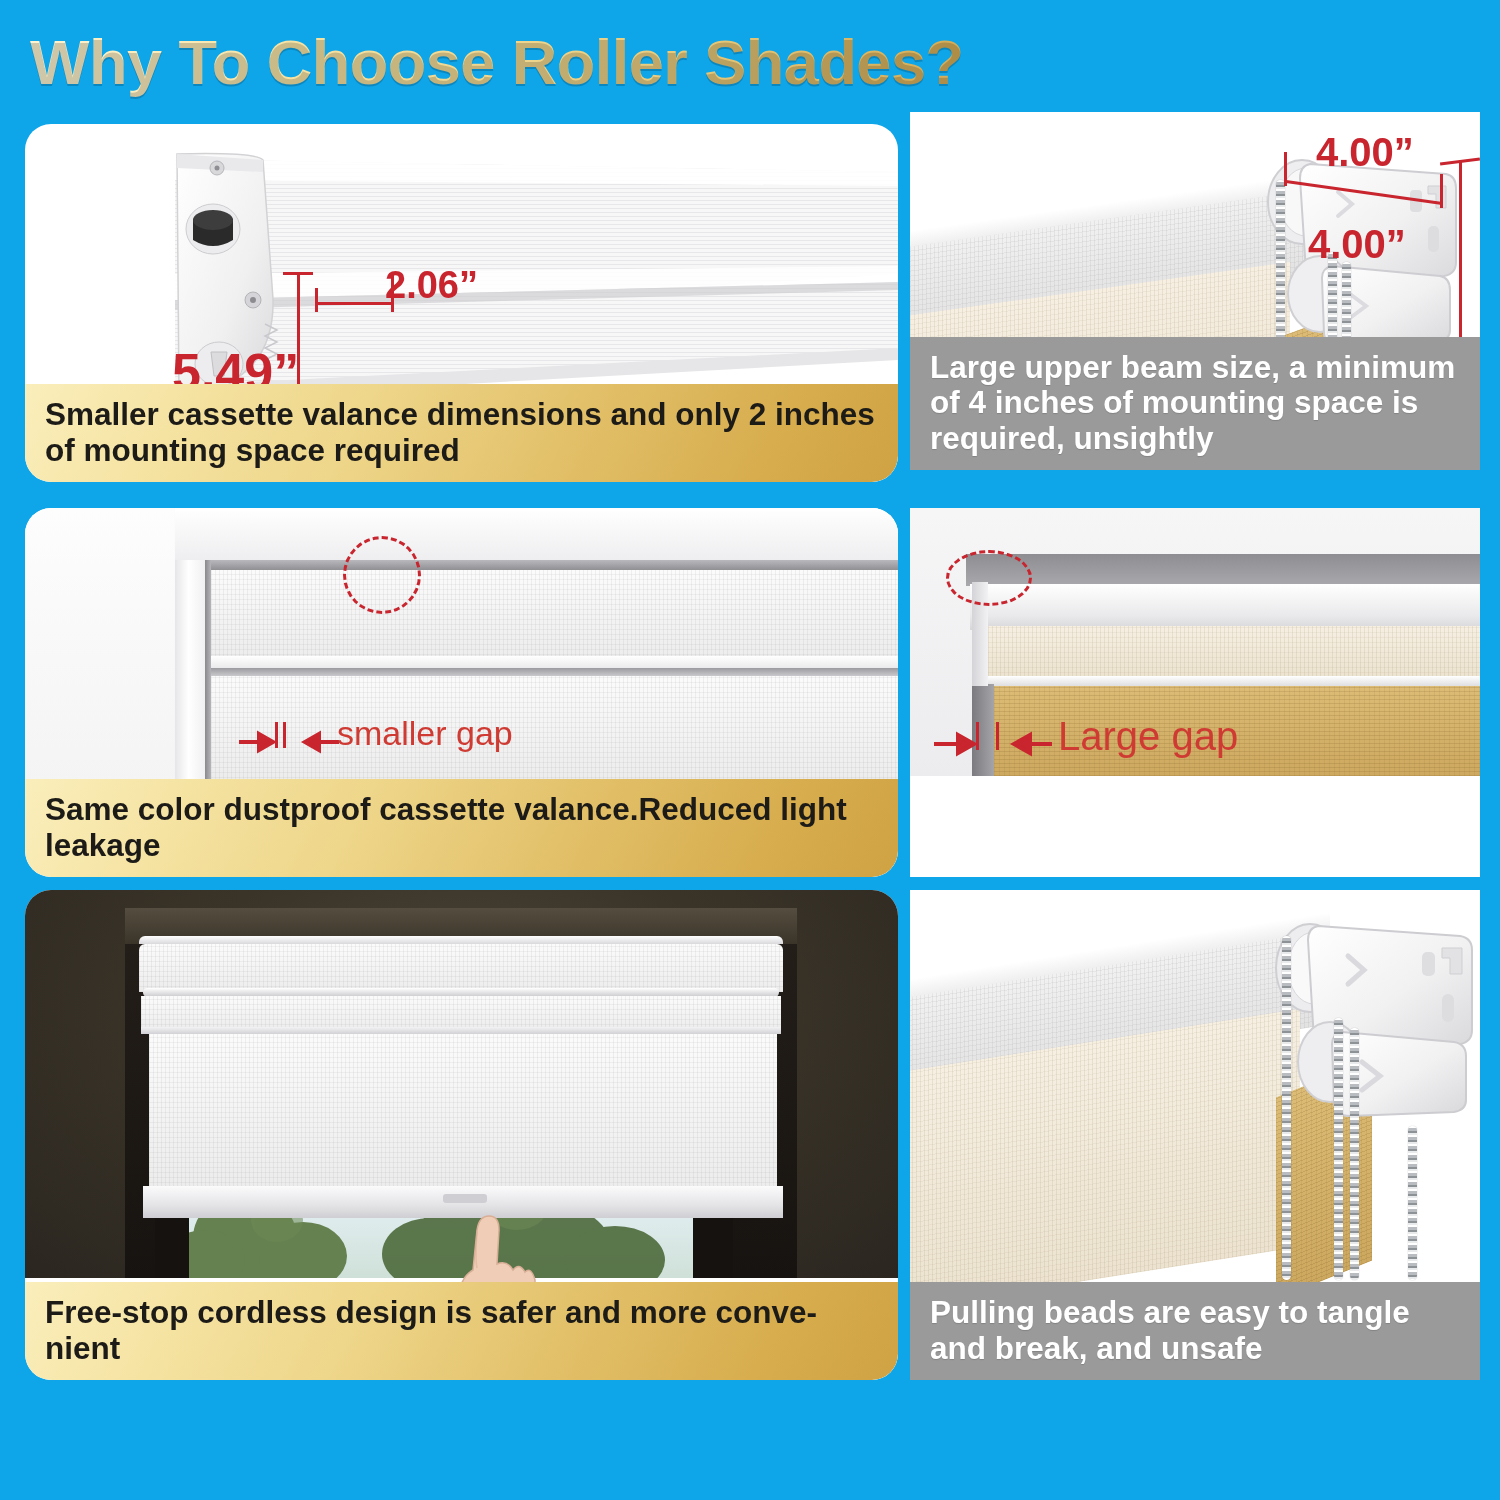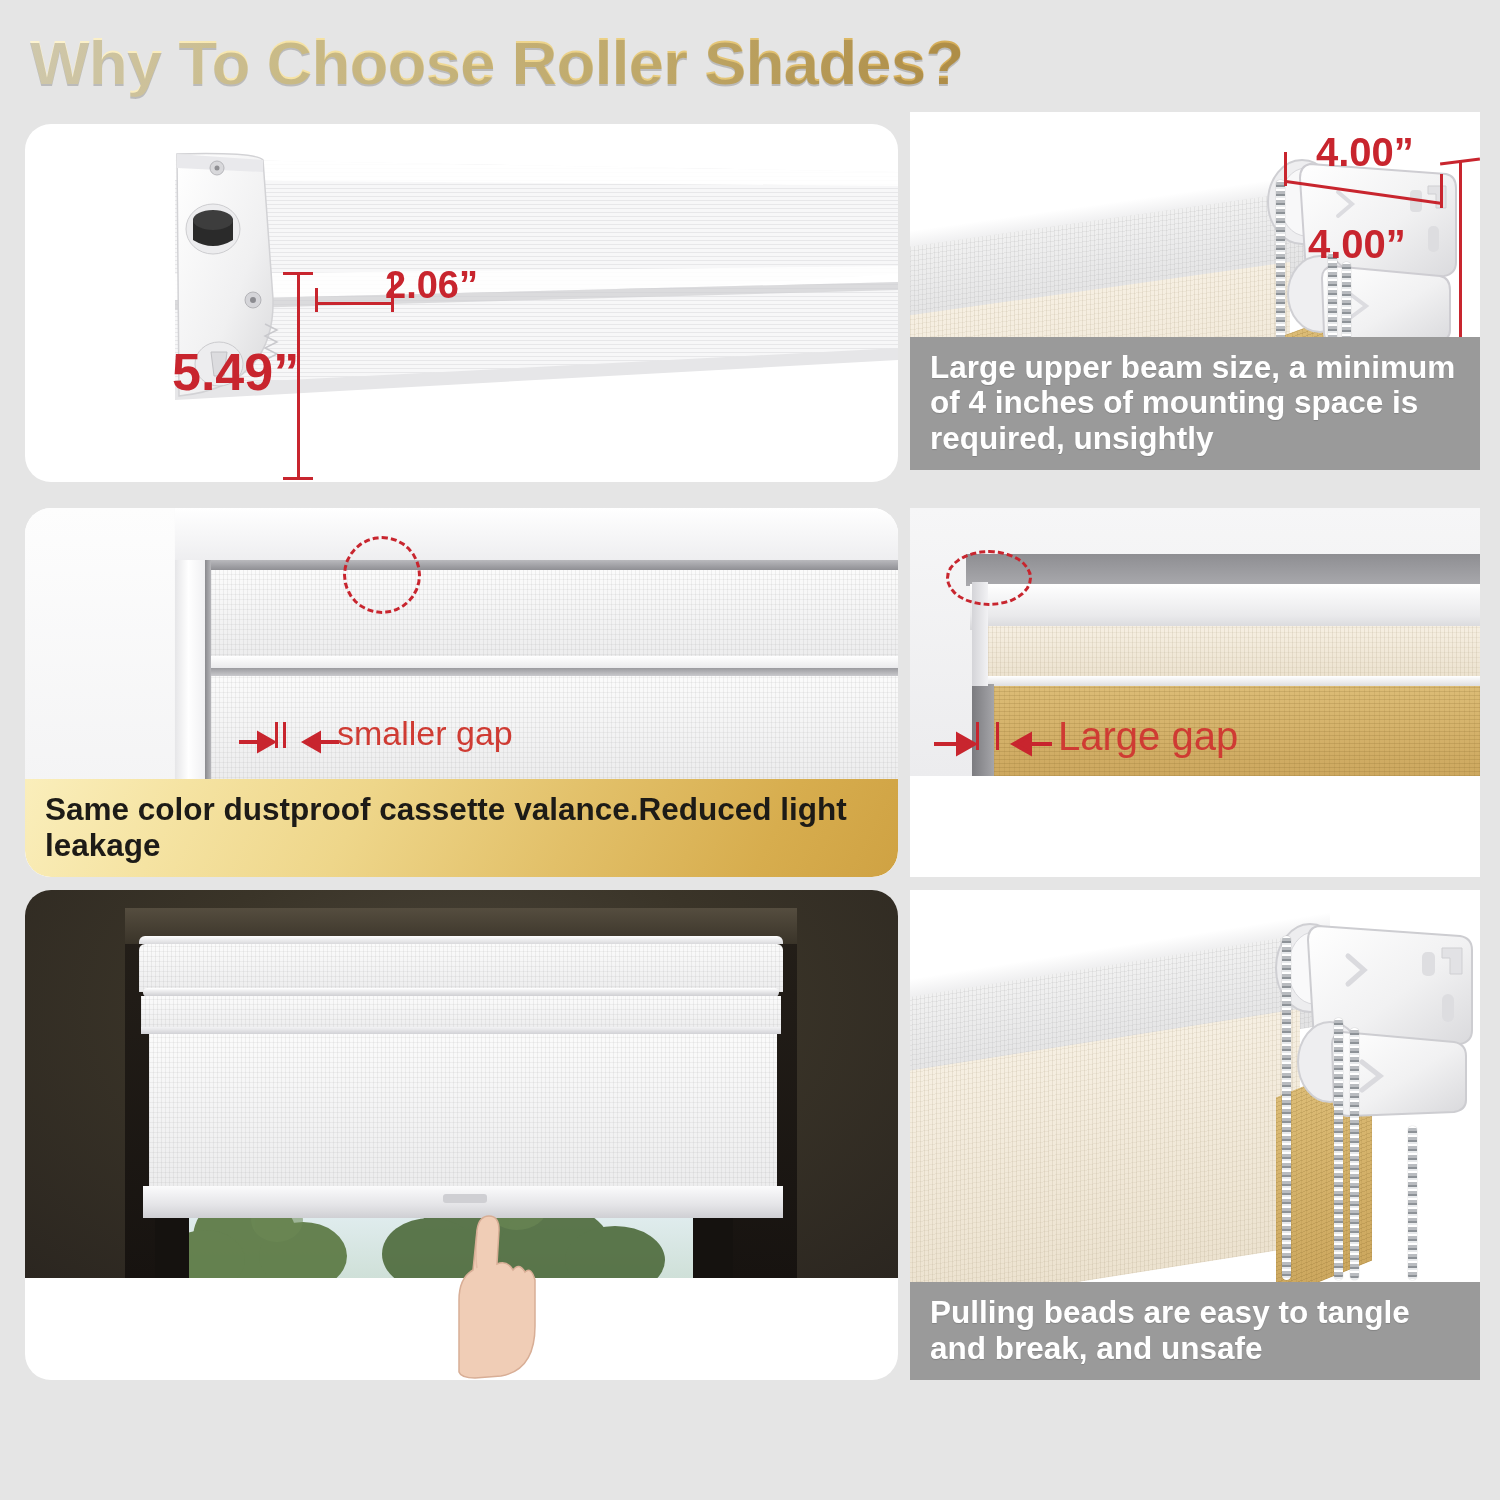--- a/index.html
+++ b/index.html
@@ -2,21 +2,21 @@
 <html><head>
 <meta charset="utf-8">
 <style>
   html,body{margin:0;padding:0;}
   body{
     width:1500px;height:1500px;overflow:hidden;
     background:#2b2a28;
     font-family:"Liberation Sans", sans-serif;
     -webkit-font-smoothing:antialiased;
   }
-  .page{position:relative;width:1500px;height:1500px;background:#e5e5e5;}
+  .page{position:relative;width:1500px;height:1500px;background:#0ea5e9;}
 
   
   .title{
     position:absolute;left:30px;top:22px;width:1200px;height:80px;
     font-size:63px;font-weight:bold;letter-spacing:-0.5px;
     line-height:80px;white-space:nowrap;
     background:linear-gradient(100deg,#fdf4d2 0%,#f6e3a4 22%,#e9cd80 52%,#d4ab55 78%,#c79a43 100%);
     -webkit-background-clip:text;background-clip:text;color:transparent;
     text-shadow:0 2px 0 rgba(0,0,0,0.18);
   }
@@ -137,20 +137,21 @@
       <div class="rline" style="left:272px;top:148px;width:2.5px;height:208px;"></div>
       <div class="rline" style="left:258px;top:148px;width:30px;height:2.5px;"></div>
       <div class="rline" style="left:258px;top:353px;width:30px;height:2.5px;"></div>
       <div class="lbl" style="left:147px;top:218px;font-size:52px;">5.49”</div>
 
       <div class="rline" style="left:290px;top:178px;width:78px;height:2.5px;"></div>
       <div class="rline" style="left:290px;top:164px;width:2.5px;height:24px;"></div>
       <div class="rline" style="left:366px;top:148px;width:2.5px;height:40px;"></div>
       <div class="lbl" style="left:360px;top:140px;font-size:38px;">2.06”</div>
     </div>
+    <div class="cap gold">Smaller cassette valance dimensions and only 2 inches of mounting space required</div>
   </div>
 
   <div class="panel right p2">
     <div class="art">
 
       <div class="fab-sheer" style="position:absolute;left:-20px;top:98px;width:420px;height:92px;
                   transform:skewY(-8deg);border-top:3px solid #fff;"></div>
       <div style="position:absolute;left:-20px;top:92px;width:420px;height:16px;
                   background:linear-gradient(180deg,#ffffff,#f0f0f1);transform:skewY(-8deg);"></div>
 
@@ -329,20 +330,21 @@
 
       <svg width="130" height="180" viewBox="0 0 130 180" style="position:absolute;left:390px;top:310px;">
         <g fill="#f0cdb6" stroke="#d8ae96" stroke-width="1.5">
           <path d="M44,172 L44,100 Q44,78 58,70 L62,30 Q64,16 74,16 Q84,16 84,30 L82,64
                    Q92,60 98,70 Q104,62 110,72 Q116,66 120,80 L120,126
                    Q120,170 86,176 L60,178 Q46,178 44,172 Z"></path>
           <path d="M62,32 Q60,58 62,68" fill="none" opacity="0.5"></path>
         </g>
       </svg>
     </div>
+    <div class="cap gold">Free-stop cordless design is safer and more conve-nient</div>
   </div>
 
   <div class="panel right p6">
     <div class="art">
       <div style="position:absolute;left:0;top:0;width:570px;height:390px;background:#ffffff;"></div>
 
       <div class="fab-sheer" style="position:absolute;left:-30px;top:66px;width:450px;height:100px;
                   transform:skewY(-9deg);border-top:4px solid #ffffff;"></div>
       <div style="position:absolute;left:-30px;top:58px;width:450px;height:18px;
                   background:linear-gradient(180deg,#ffffff,#efeff0);transform:skewY(-9deg);"></div>

